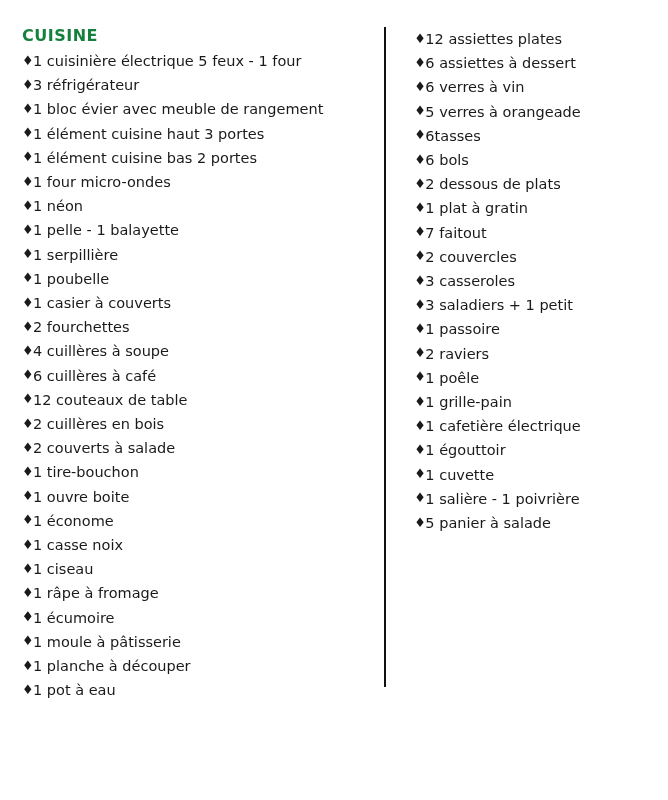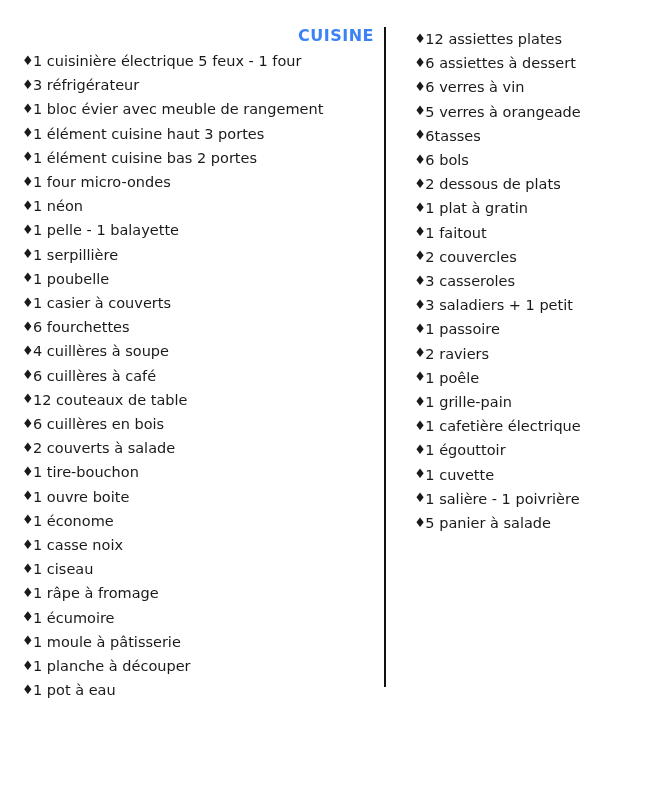--- a/index.html
+++ b/index.html
@@ -79,42 +79,42 @@
   }
   .col-right ul.items li {
     font-size: 14.5px;
   }
 </style>
 </head>
 <body>
 
 <div class="page">
 
-  <h1 class="title" style="color: #3b82f6; text-align: center;">CUISINE</h1>
+  <h1 class="title" style="color: #15803d;">CUISINE</h1>
 
   <div class="columns">
 
     <div class="col col-left">
       <ul class="items">
           <li><span class="bullet">♦</span><span>1 cuisinière électrique 5 feux  -  1 four</span></li>
           <li><span class="bullet">♦</span><span>3 réfrigérateur</span></li>
           <li><span class="bullet">♦</span><span>1 bloc évier avec meuble de rangement</span></li>
           <li><span class="bullet">♦</span><span>1 élément cuisine haut 3 portes</span></li>
           <li><span class="bullet">♦</span><span>1 élément cuisine bas 2 portes</span></li>
           <li><span class="bullet">♦</span><span>1 four micro-ondes</span></li>
           <li><span class="bullet">♦</span><span>1 néon</span></li>
           <li><span class="bullet">♦</span><span>1 pelle  -  1 balayette</span></li>
           <li><span class="bullet">♦</span><span>1 serpillière</span></li>
           <li><span class="bullet">♦</span><span>1 poubelle</span></li>
           <li><span class="bullet">♦</span><span>1 casier à couverts</span></li>
-          <li><span class="bullet">♦</span><span>6 fourchettes</span></li>
+          <li><span class="bullet">♦</span><span>2 fourchettes</span></li>
           <li><span class="bullet">♦</span><span>4 cuillères à soupe</span></li>
           <li><span class="bullet">♦</span><span>6 cuillères à café</span></li>
           <li><span class="bullet">♦</span><span>12 couteaux de table</span></li>
-          <li><span class="bullet">♦</span><span>6 cuillères en bois</span></li>
+          <li><span class="bullet">♦</span><span>2 cuillères en bois</span></li>
           <li><span class="bullet">♦</span><span>2 couverts à salade</span></li>
           <li><span class="bullet">♦</span><span>1 tire-bouchon</span></li>
           <li><span class="bullet">♦</span><span>1 ouvre boite</span></li>
           <li><span class="bullet">♦</span><span>1 économe</span></li>
           <li><span class="bullet">♦</span><span>1 casse noix</span></li>
           <li><span class="bullet">♦</span><span>1 ciseau</span></li>
           <li><span class="bullet">♦</span><span>1 râpe à fromage</span></li>
           <li><span class="bullet">♦</span></li>
           <li><span class="bullet">♦</span><span>1 écumoire</span></li>
           <li><span class="bullet">♦</span><span>1 moule à pâtisserie</span></li>
@@ -128,21 +128,21 @@
     <div class="col col-right">
       <ul class="items">
           <li><span class="bullet">♦</span><span>12 assiettes plates</span></li>
           <li><span class="bullet">♦</span><span>6 assiettes à dessert</span></li>
           <li><span class="bullet">♦</span><span>6 verres à vin</span></li>
           <li><span class="bullet">♦</span><span>5 verres à orangeade</span></li>
           <li><span class="bullet">♦</span><span>6tasses</span></li>
           <li><span class="bullet">♦</span><span>6 bols</span></li>
           <li><span class="bullet">♦</span><span>2 dessous de plats</span></li>
           <li><span class="bullet">♦</span><span>1 plat à gratin</span></li>
-          <li><span class="bullet">♦</span><span>1 faitout</span></li>
+          <li><span class="bullet">♦</span><span>7 faitout</span></li>
           <li><span class="bullet">♦</span><span>2 couvercles</span></li>
           <li><span class="bullet">♦</span><span>3 casseroles</span></li>
           <li><span class="bullet">♦</span><span>3 saladiers + 1 petit</span></li>
           <li><span class="bullet">♦</span><span>1 passoire</span></li>
           <li><span class="bullet">♦</span><span>2 raviers</span></li>
           <li><span class="bullet">♦</span><span>1 poêle</span></li>
           <li><span class="bullet">♦</span><span>1 grille-pain</span></li>
           <li><span class="bullet">♦</span><span>1 cafetière électrique</span></li>
           <li><span class="bullet">♦</span><span>1 égouttoir</span></li>
           <li><span class="bullet">♦</span><span>1 cuvette</span></li>

